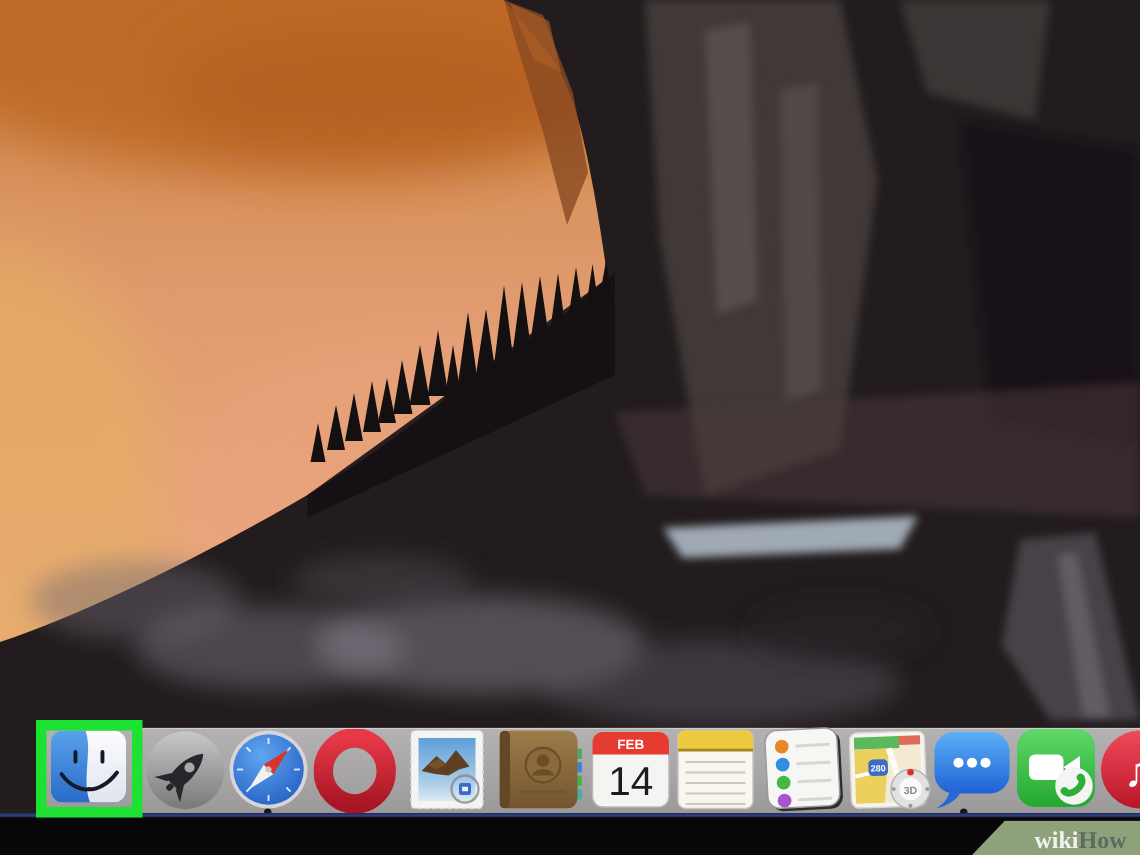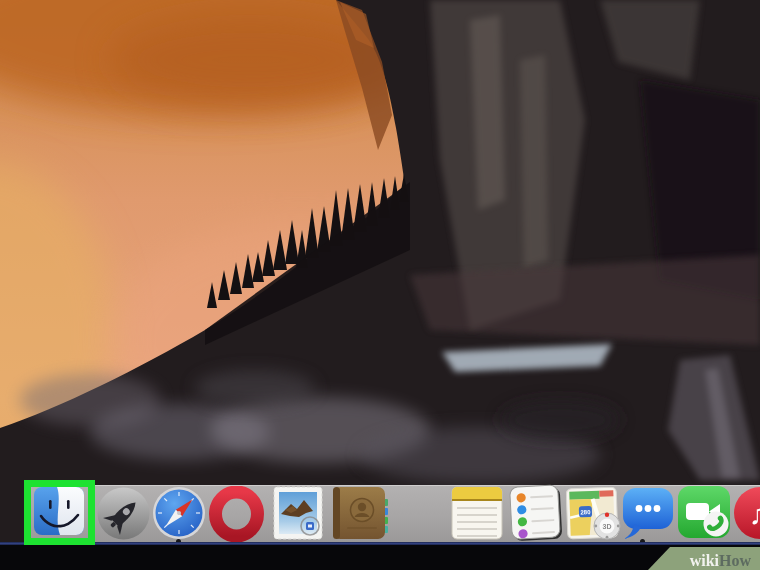--- a/index.html
+++ b/index.html
@@ -236,20 +236,28 @@
     <rect x="51" y="39" width="4" height="7" rx="1" fill="#48b0a0"></rect>
     <rect x="0" y="0" width="52" height="52" rx="7" fill="url(#conG)"></rect>
     <rect x="0" y="0" width="7" height="52" rx="3.5" fill="#644724"></rect>
     <circle cx="29" cy="23" r="11.5" fill="#8a6a3c" stroke="#6b4e28" stroke-width="1.5"></circle>
     <circle cx="29" cy="20" r="4.2" fill="#6b4e28"></circle>
     <path d="M21.5,30 C23.5,24.5 34.5,24.5 36.5,30 Z" fill="#6b4e28"></path>
     <rect x="14" y="40" width="30" height="2" rx="1" fill="#6b4e28" opacity="0.5"></rect>
   </svg>
 </div>
 
+<div class="dock-icon" style="left:394px;top:486px">
+  <svg width="53" height="54" viewBox="0 0 53 54">
+    <rect x="1" y="2" width="51" height="50" rx="7" fill="#f4f4f2" stroke="#b8b8b4" stroke-width="1"></rect>
+    <path d="M1,9 C1,5 4,2 8,2 L45,2 C49,2 52,5 52,9 L52,17 L1,17 Z" fill="#e63b30"></path>
+    <text x="26.5" y="13.5" font-size="9" font-weight="bold" fill="#ffffff" text-anchor="middle">FEB</text>
+    <text x="26.5" y="44" font-size="27" fill="#1c1c1c" text-anchor="middle">14</text>
+  </svg>
+</div>
 
 <div class="dock-icon" style="left:451px;top:486px">
   <svg width="52" height="54" viewBox="0 0 52 54">
     <rect x="1" y="1" width="50" height="52" rx="5" fill="#f8f6ef" stroke="#c8c4b8" stroke-width="1"></rect>
     <path d="M1,6 C1,3.2 3.2,1 6,1 L46,1 C48.8,1 51,3.2 51,6 L51,13 L1,13 Z" fill="#eccb40"></path>
     <rect x="1" y="13" width="50" height="2" fill="#a8861c"></rect>
     <g stroke="#ccc9c0" stroke-width="1.3">
       <line x1="6" y1="22" x2="46" y2="22"></line>
           <line x1="6" y1="29" x2="46" y2="29"></line>
       <line x1="6" y1="36" x2="46" y2="36"></line>

